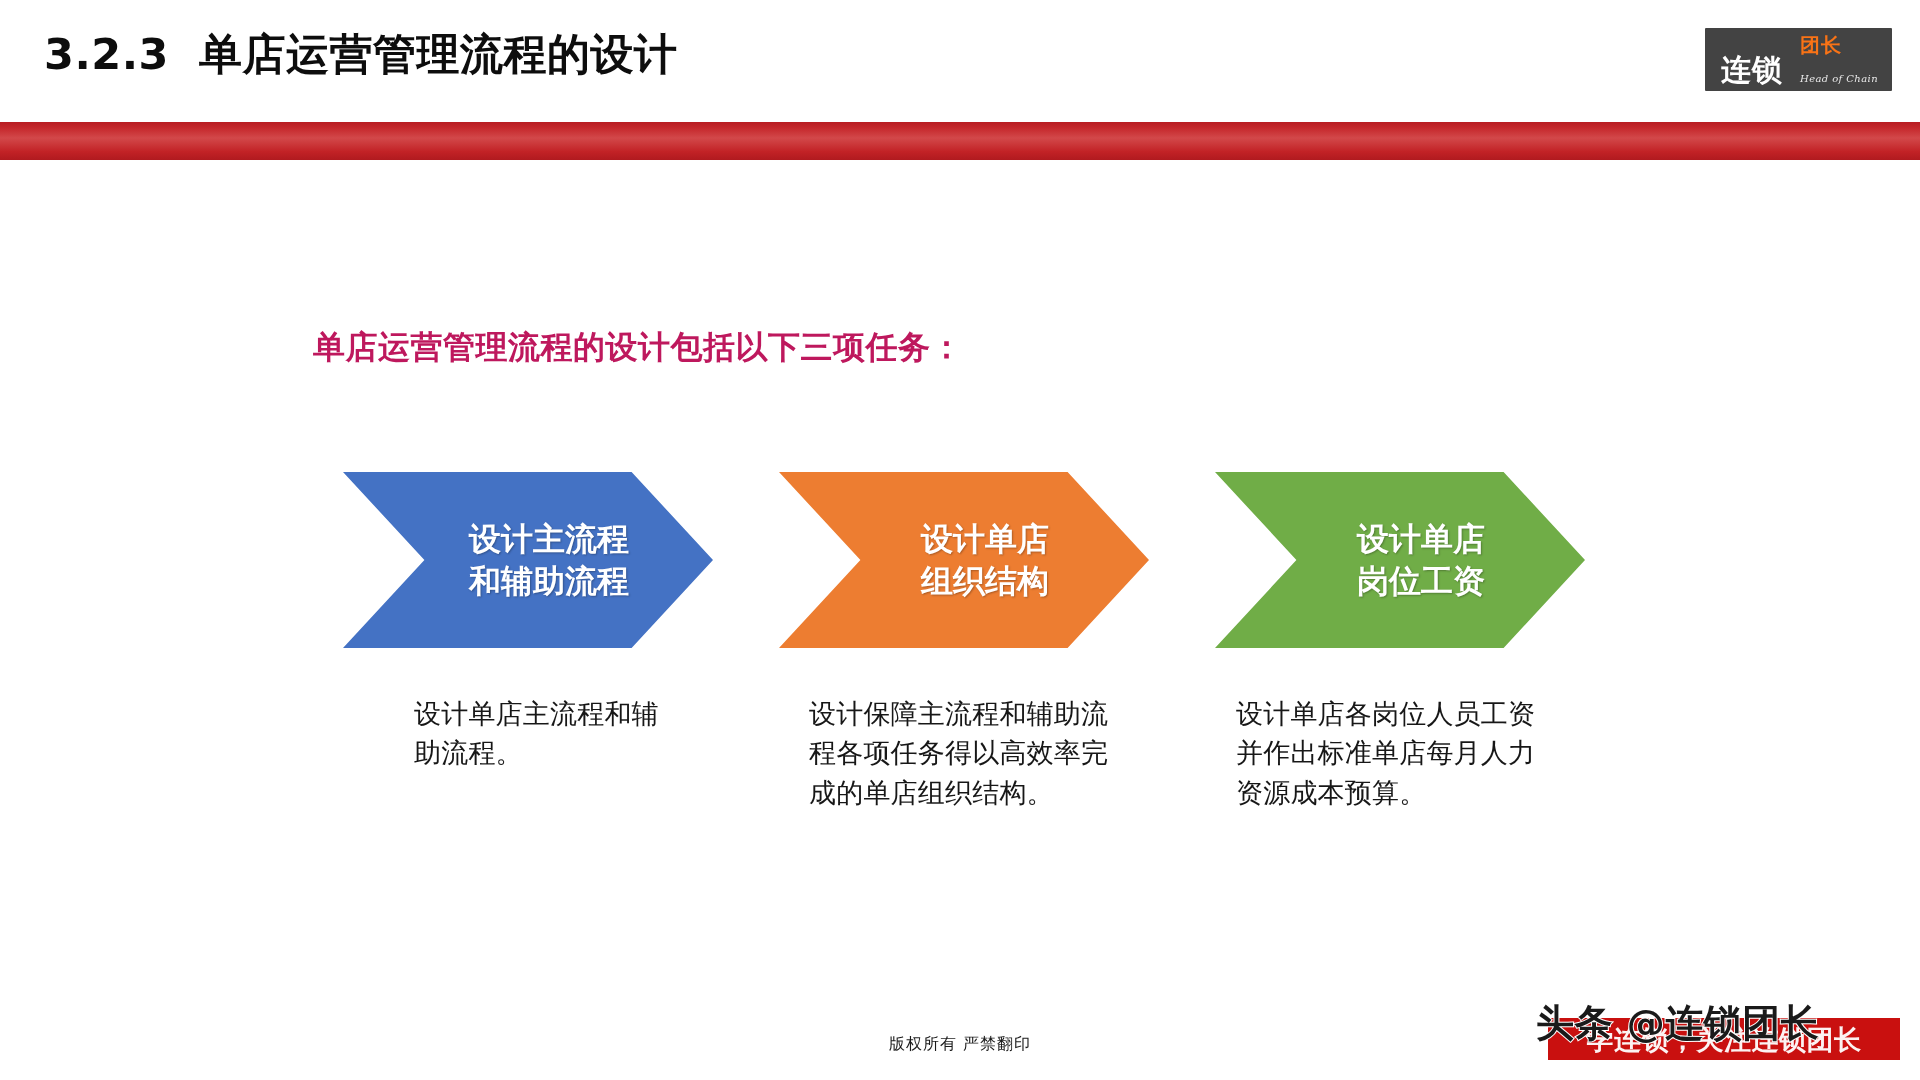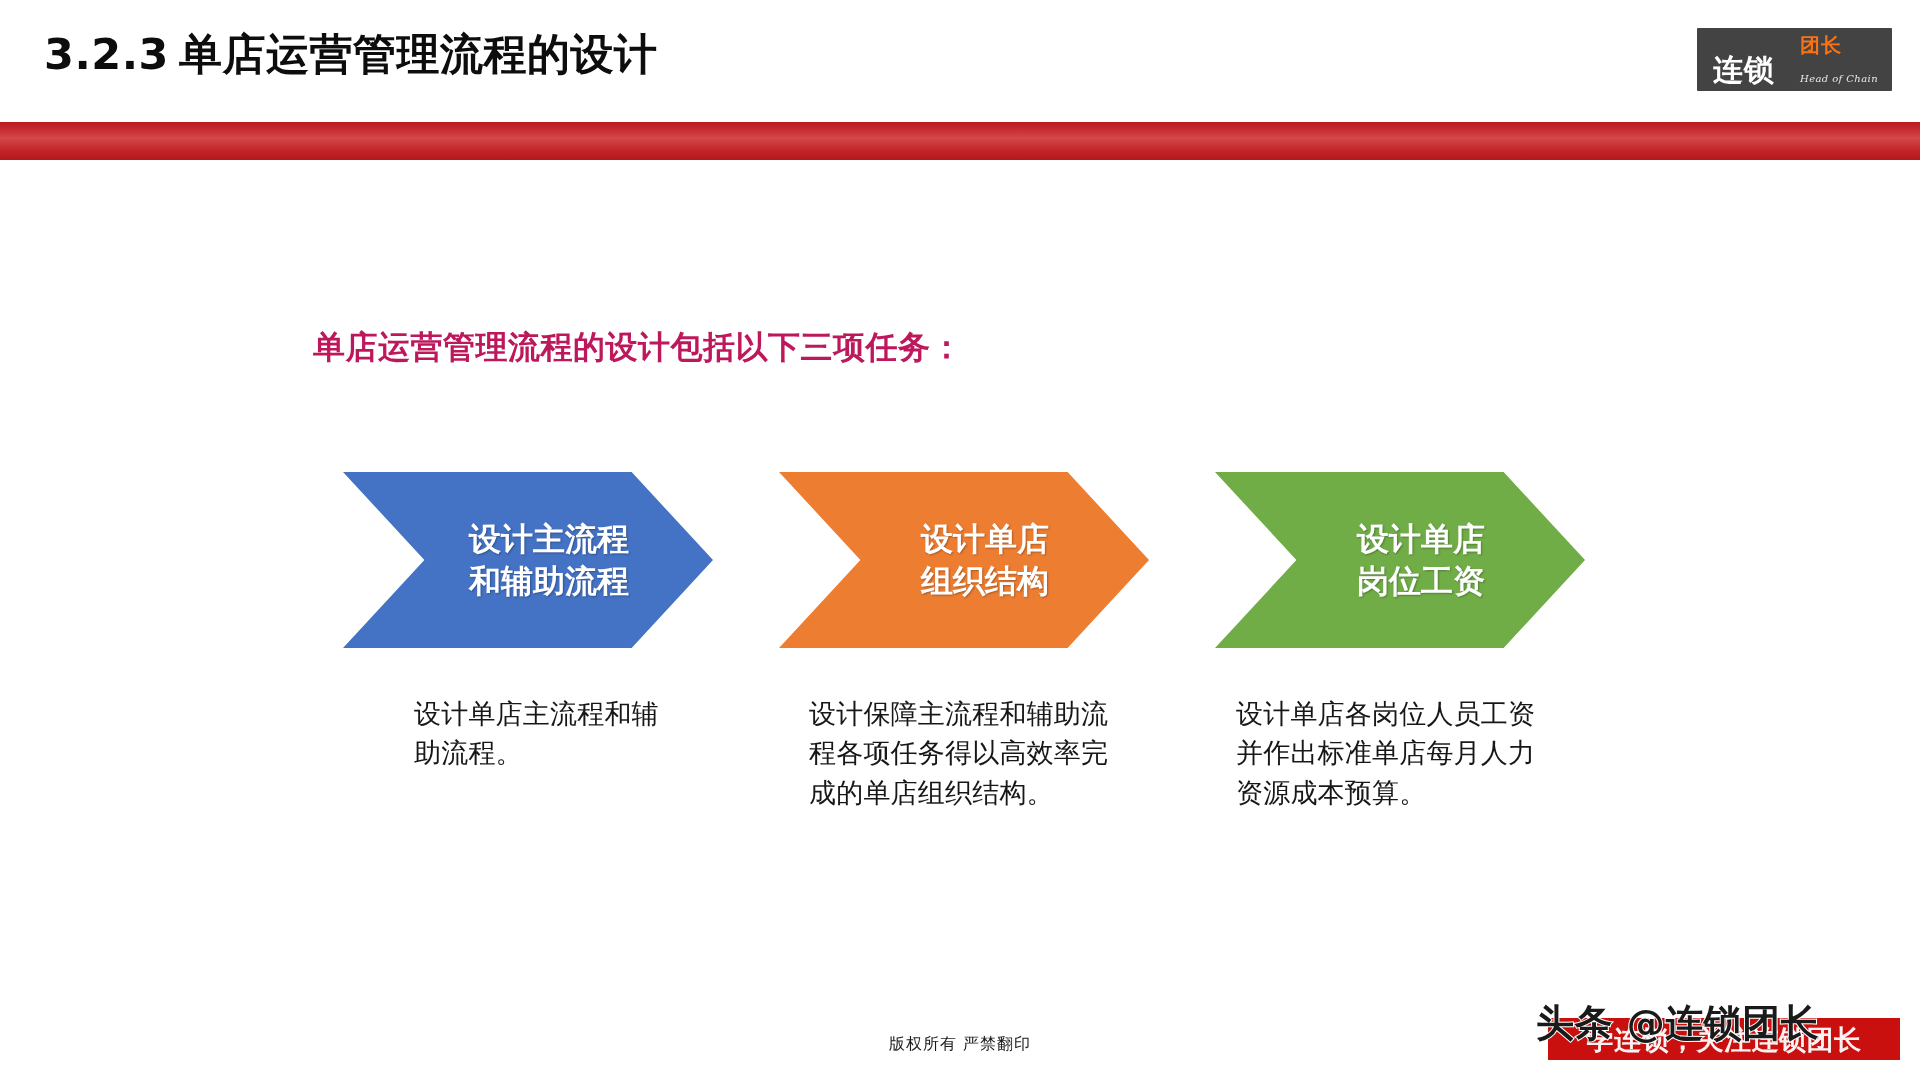--- a/index.html
+++ b/index.html
@@ -34,33 +34,33 @@
     position: absolute;
     left: 44px;
     top: 26px;
     font-size: 43px;
     font-weight: 700;
     color: #0d0d0d;
     letter-spacing: 0.5px;
     white-space: nowrap;
   }
   .title-num {
-    margin-right: 10px;
+    margin-right: 30px;
   }
 
   
   .logo-box {
     position: absolute;
     right: 28px;
     top: 28px;
     background: #434343;
     padding: 7px 14px 6px 16px;
     display: flex;
     align-items: flex-end;
-    gap: 25px;
+    gap: 17px;
     border-radius: 1px;
   }
   .logo-main {
     color: #ffffff;
     font-size: 30px;
     font-weight: 700;
     line-height: 1;
     letter-spacing: 1px;
   }
   .logo-side {

